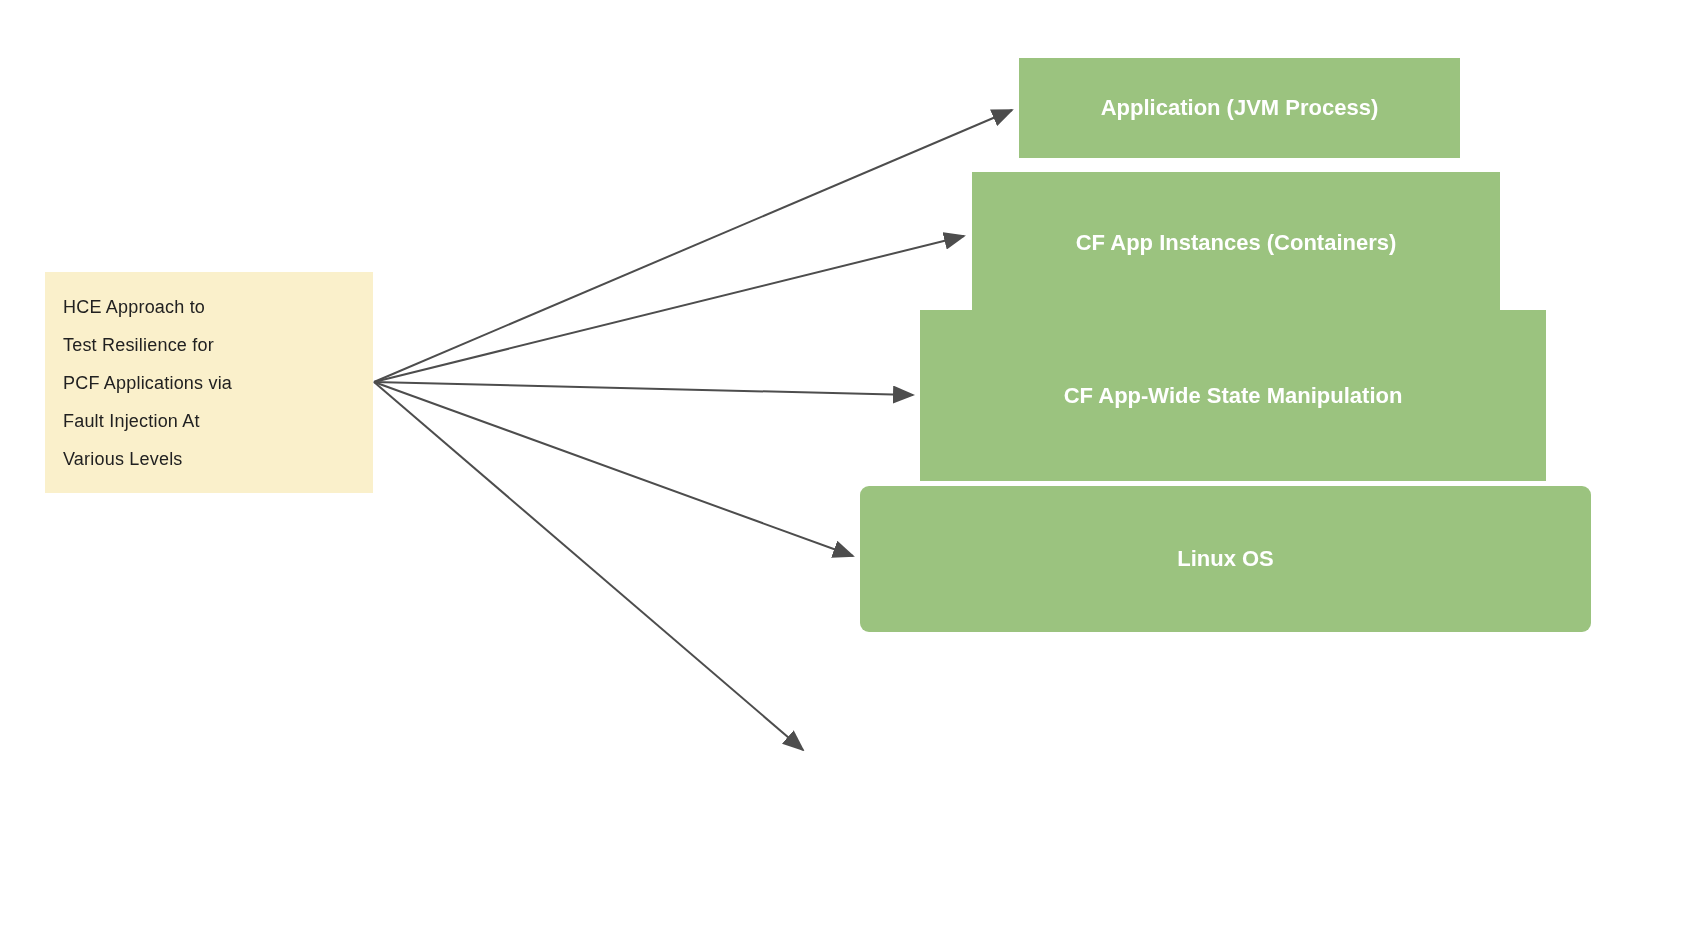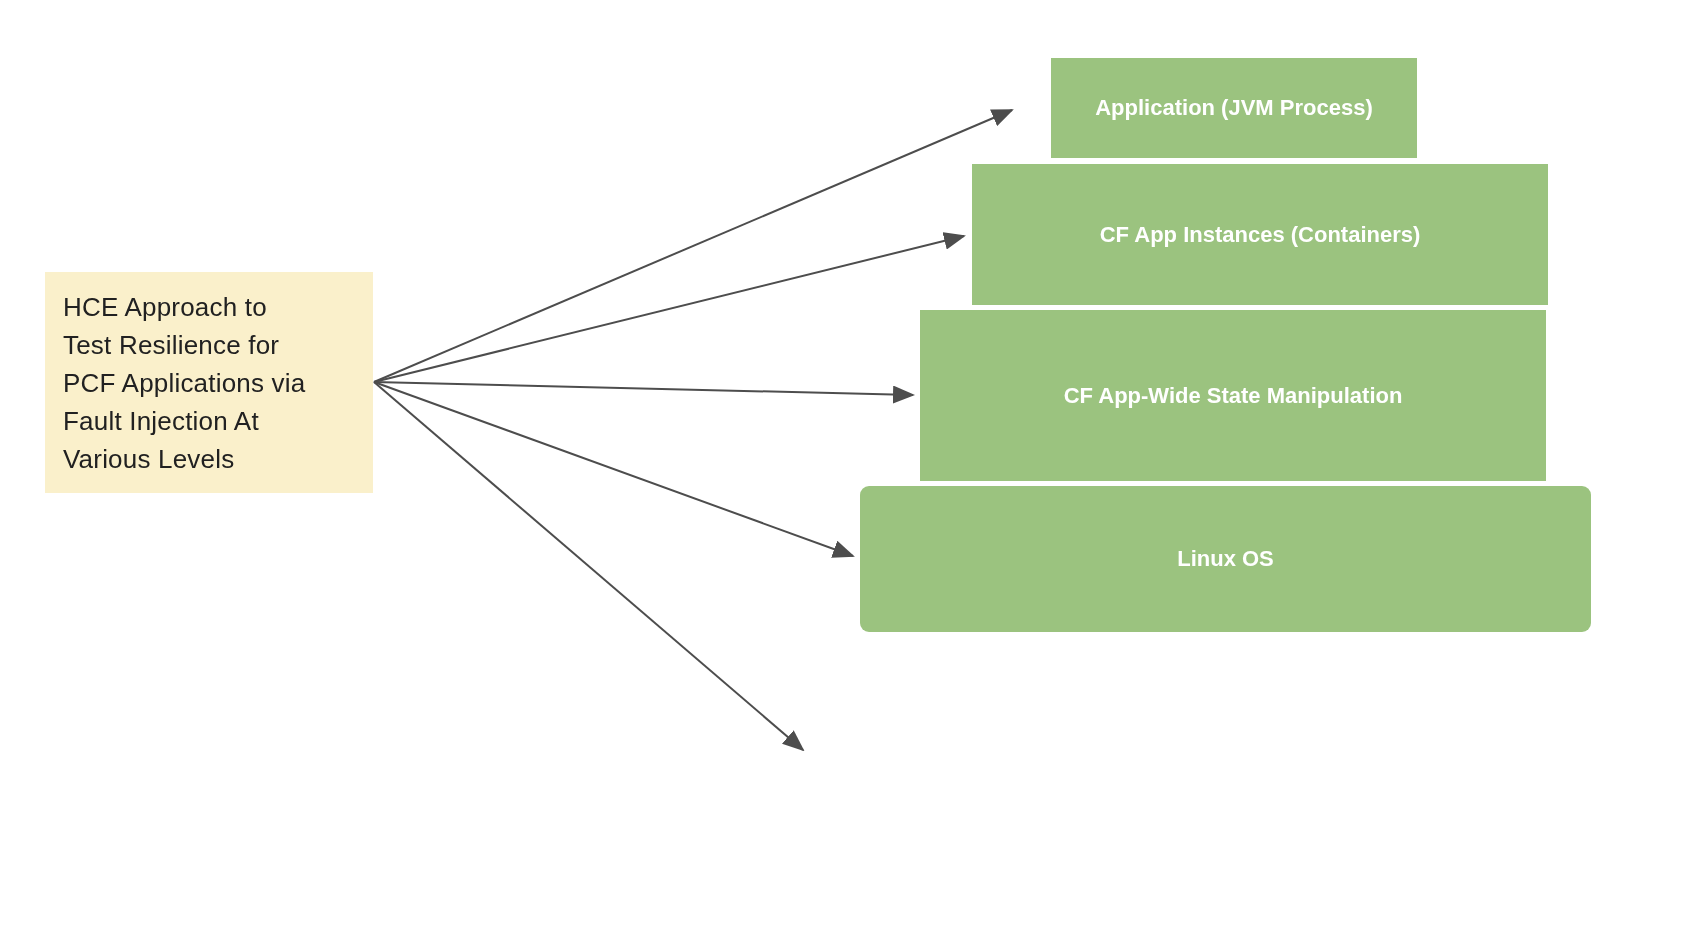--- a/index.html
+++ b/index.html
@@ -22,21 +22,21 @@
     width: 328px;
     height: 221px;
     background: #faf0cb;
     box-sizing: border-box;
     display: flex;
     align-items: center;
   }
   .source-text {
     padding-left: 18px;
     padding-right: 6px;
-    font-size: 26px;
+    font-size: 18px;
     line-height: 38px;
     color: #212121;
     white-space: pre-line;
     letter-spacing: 0.2px;
   }
   .arrows-layer {
     position: absolute;
     left: 0;
     top: 0;
     width: 1695px;
@@ -48,22 +48,22 @@
     background: #9bc37f;
     color: #ffffff;
     font-weight: bold;
     font-size: 22px;
     display: flex;
     align-items: center;
     justify-content: center;
     text-align: center;
     box-sizing: border-box;
   }
-  .level-1 { left: 1019px; top:  58px; width: 366px; height: 100px; margin-left: 32px; }
-  .level-2 { left:  972px; top: 164px; width: 576px; height: 141px; }
+  .level-1 { left: 1019px; top:  58px; width: 441px; height: 100px; }
+  .level-2 { left:  972px; top: 172px; width: 528px; height: 141px; }
   .level-3 { left:  920px; top: 310px; width: 626px; height: 171px; }
   .level-4 { left:  860px; top: 486px; width: 731px; height: 146px; border-radius: 9px; }
   .level-5 { left:  810px; top: 636px; width: 836px; height: 237px; }
 </style>
 </head>
 <body>
 
 <div class="canvas">
 
   <div class="source-box">

